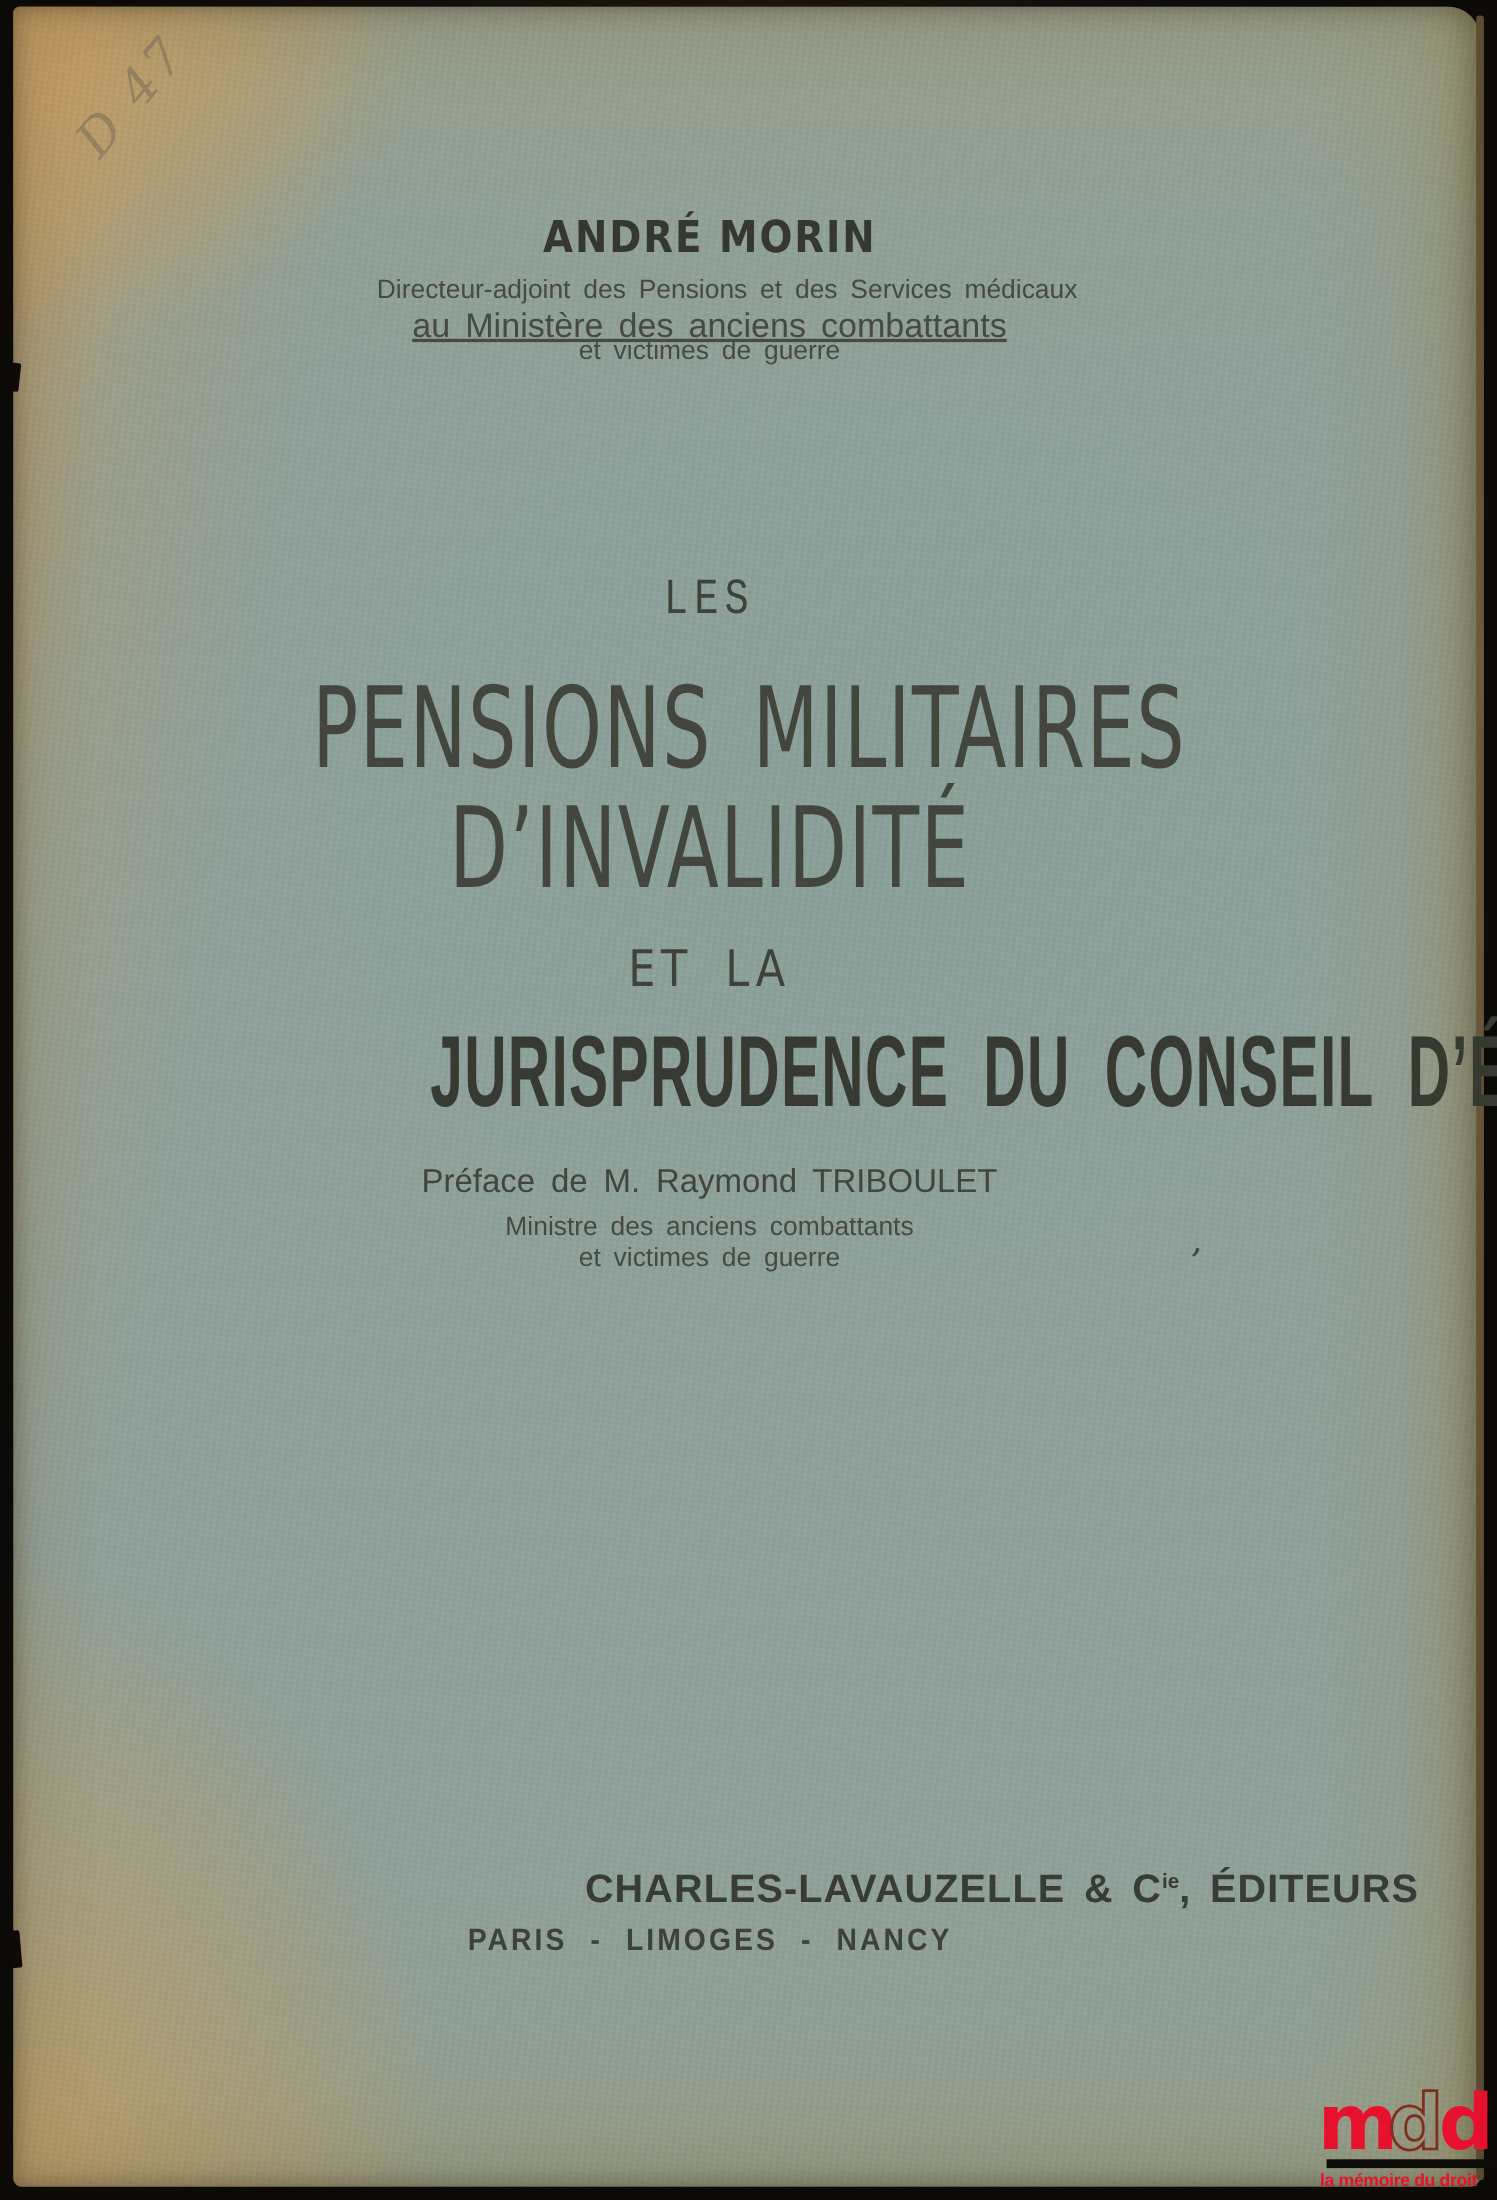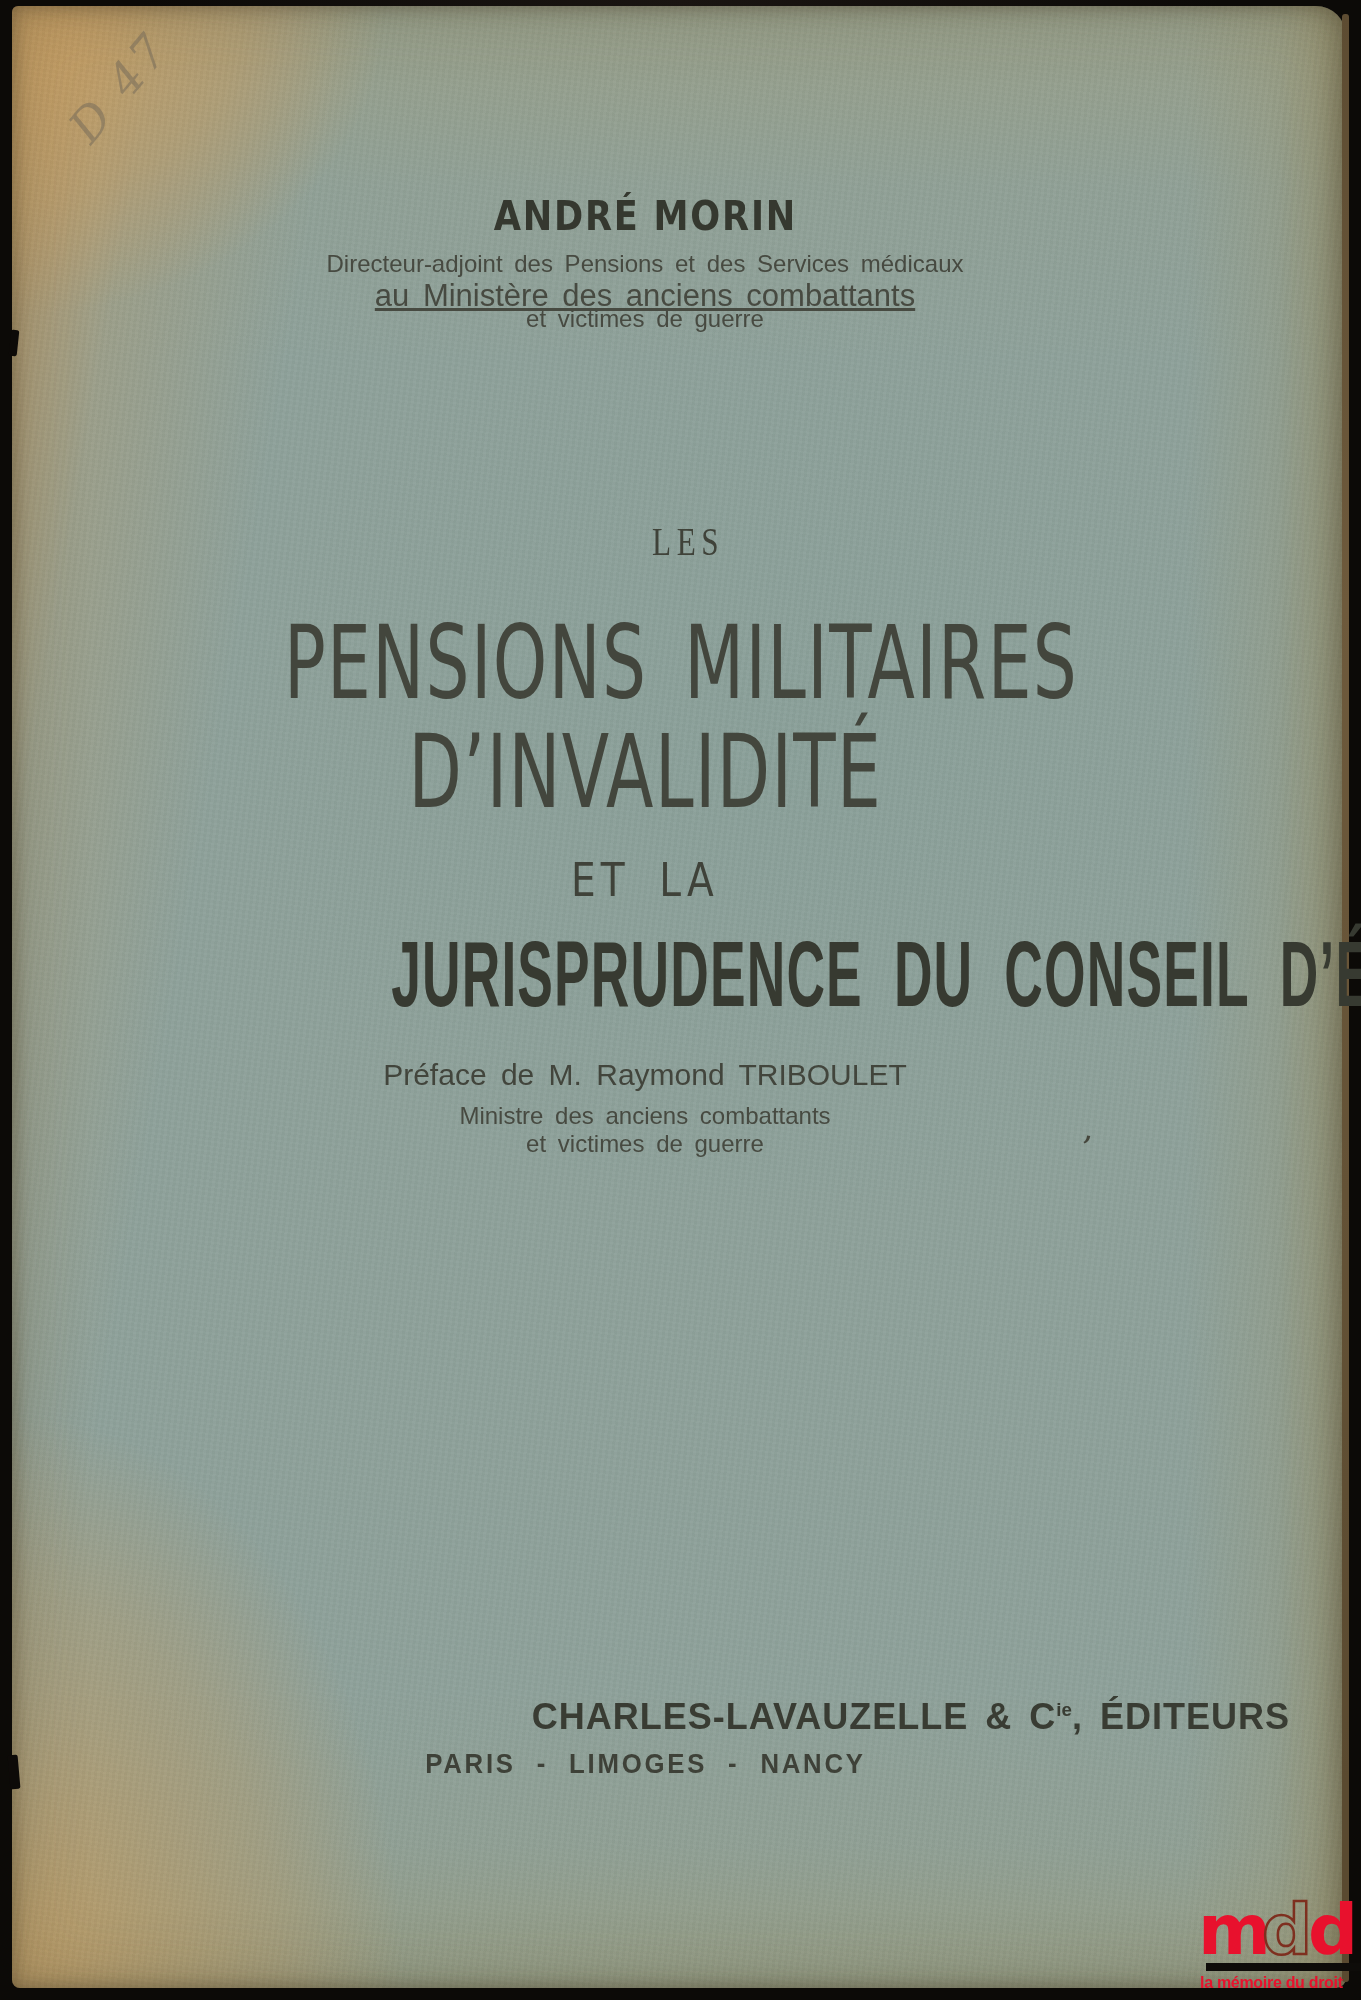--- a/index.html
+++ b/index.html
@@ -46,25 +46,25 @@
     transform:rotate(-50deg);transform-origin:left top;
     letter-spacing:4px;
   }
   
   .print-col{position:absolute;left:0;top:0;width:1290px;height:1508px;}
   .line{position:absolute;left:0;width:100%;text-align:center;color:#3c3f37;}
   .cond{display:inline-block;white-space:nowrap;}
 
   .author-name{top:193px;font-size:40px;font-weight:bold;font-family:"DejaVu Sans",sans-serif;color:#35382f;}
   .author-name .cond{transform:scaleX(0.88);letter-spacing:2px;}
-  .role1{top:250px;font-size:24px;word-spacing:5px;color:#474a41;}
+  .role1{top:250px;font-size:24px;word-spacing:5px;color:#474a41;margin-left:16px;}
   .role2{top:278px;font-size:31px;word-spacing:5px;color:#474a41;text-decoration:underline;}
   .role3{top:305px;font-size:24px;word-spacing:5px;color:#474a41;}
 
-  .t-les{top:519px;font-size:39px;font-family:Liberation Serif, serif;color:#3f4239;margin-left:43px;}
+  .t-les{top:519px;font-size:46px;font-family:Liberation Mono, monospace;color:#3f4239;}
   .t-les .cond{transform:scaleX(0.8);letter-spacing:7px;}
   .t-main1{top:603px;font-size:102px;font-family:"DejaVu Sans",sans-serif;color:#43463d;padding-left:36px;}
   .t-main1 .cond{transform:scaleX(0.68);letter-spacing:2px;word-spacing:20px;}
   .t-main2{top:712px;font-size:102px;font-family:"DejaVu Sans",sans-serif;color:#43463d;}
   .t-main2 .cond{transform:scaleX(0.68);letter-spacing:2px;}
   .t-etla{top:853px;font-size:46px;font-family:"DejaVu Sans",sans-serif;color:#3f4239;}
   .t-etla .cond{transform:scaleX(0.85);letter-spacing:6px;word-spacing:14px;}
   .t-juris{top:922px;font-size:92px;font-weight:bold;color:#373a31;}
   .t-juris .cond{transform:scaleX(0.58);letter-spacing:2px;word-spacing:26px;}
 

